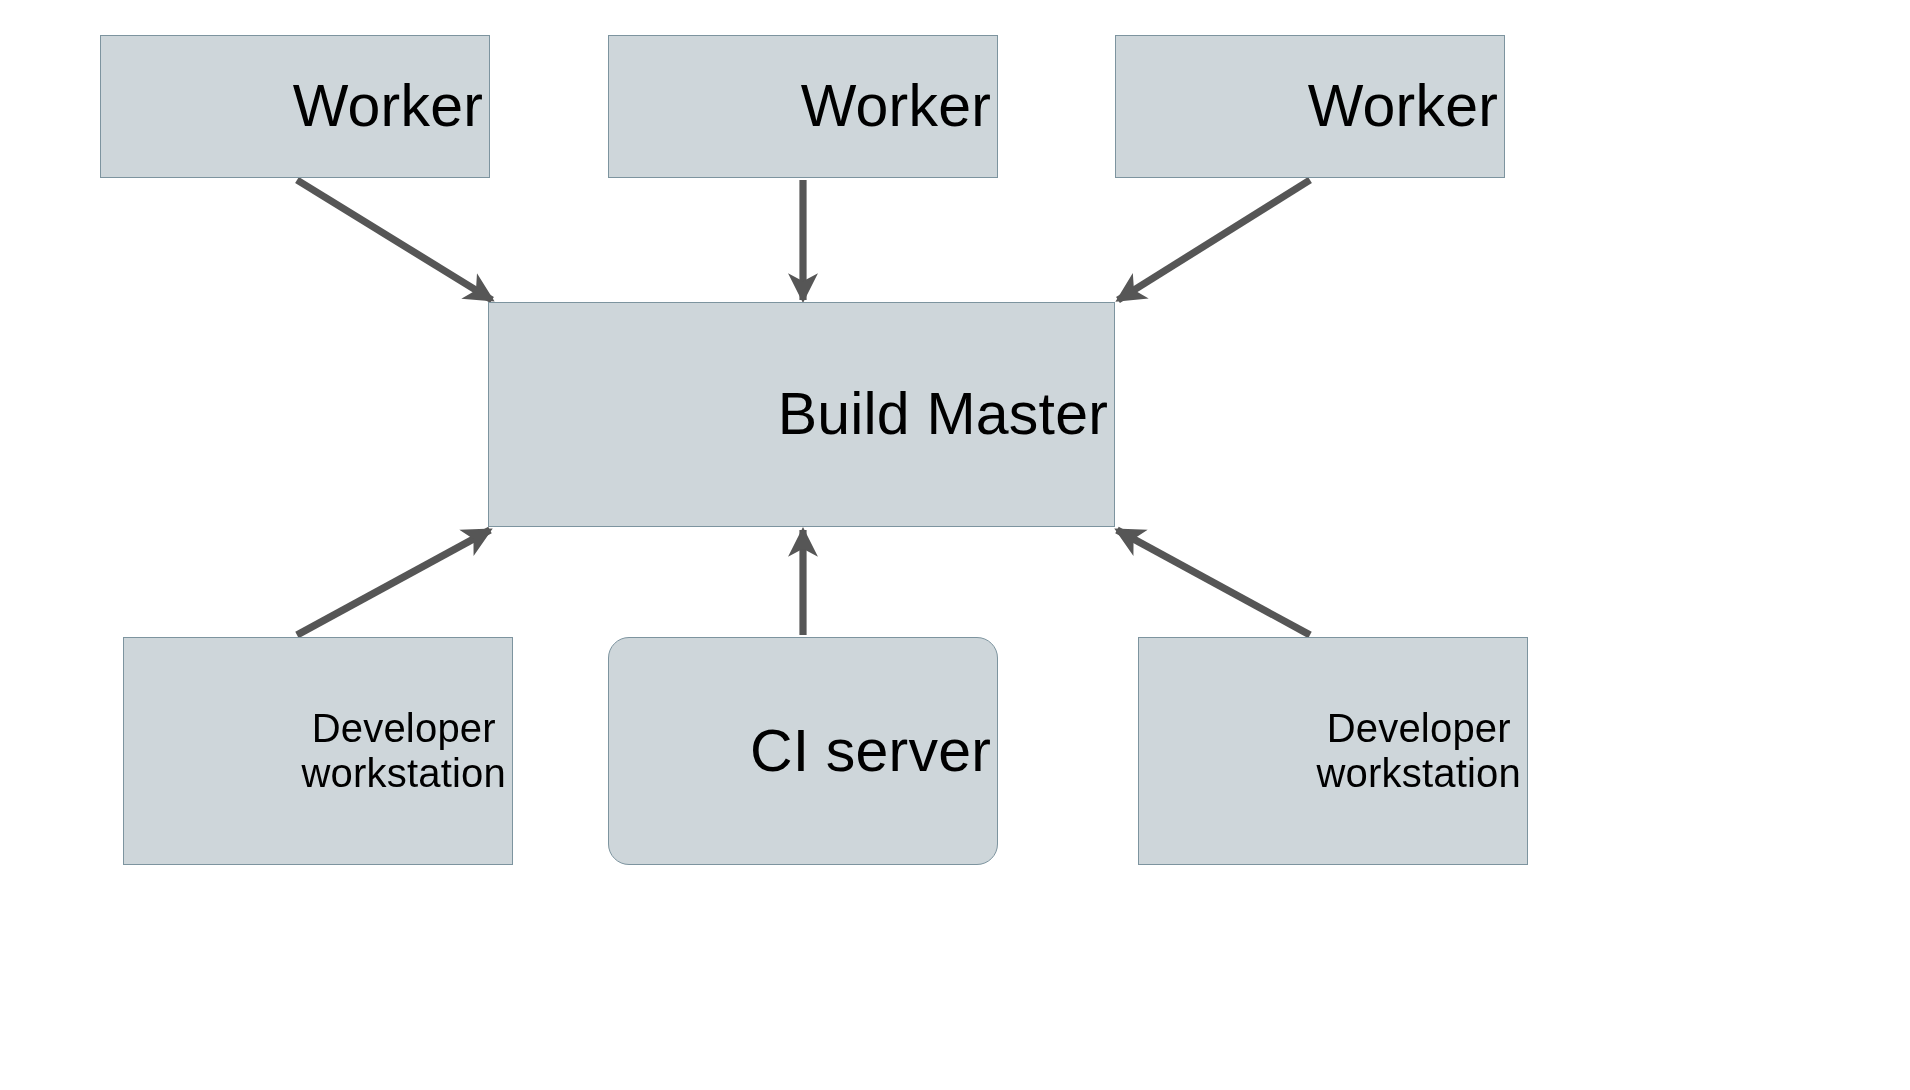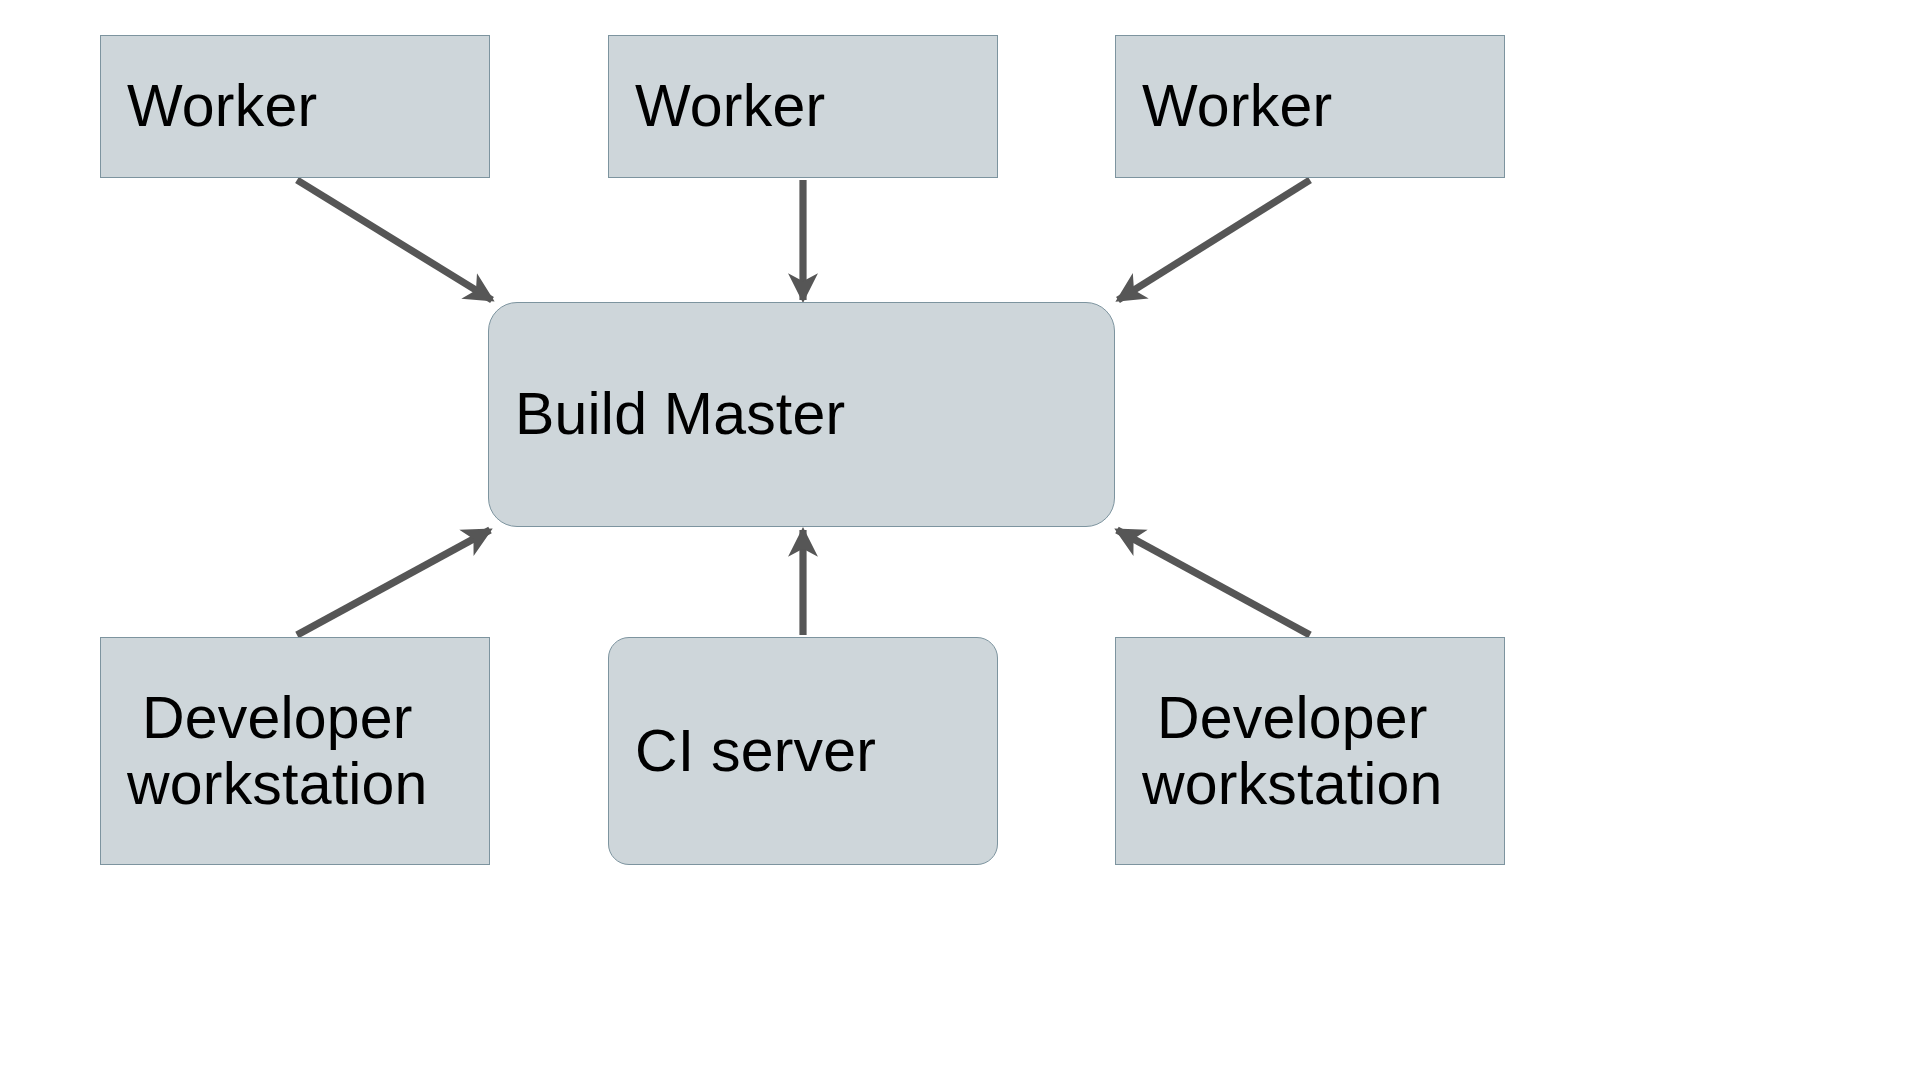--- a/index.html
+++ b/index.html
@@ -26,39 +26,39 @@
     height: 1090px;
     pointer-events: none;
   }
   .node {
     position: absolute;
     box-sizing: border-box;
     background: #ced6da;
     border: 1.6px solid #7d949f;
     display: flex;
     align-items: center;
-    justify-content: flex-start;
+    justify-content: flex-end;
     text-align: center;
     color: #000000;
     font-family: "Liberation Sans", sans-serif;
     font-weight: 400;
     line-height: 1.12;
     letter-spacing: 0.2px;
     z-index: 2;
     padding-left: 20px;
   }
   .node .node-label {
     display: block;
     white-space: pre-line;
     padding: 0 6px;
   }
   .node-worker { font-size: 59px; }
   .node-master { font-size: 59px; }
   .node-ci     { font-size: 59px; border-radius: 21px; }
-  .node-dev    { font-size: 59px; }
+  .node-dev    { font-size: 40px; margin-left: 23px; }
 </style>
 </head>
 <body>
 
 <div id="canvas" style="background: rgb(255, 255, 255);">
 
   <svg id="edges" viewBox="0 0 1910 1090" width="1910" height="1090" xmlns="http://www.w3.org/2000/svg">
     <defs>
       <marker id="arrowhead" viewBox="0 0 12 12" refX="10.4" refY="6" markerWidth="4.3" markerHeight="4.3" orient="auto-start-reverse" markerUnits="strokeWidth">
         <path d="M 0 0.2 L 11.6 6 L 0 11.8 L 3.1 6 Z" fill="#565656"></path>
@@ -79,21 +79,21 @@
   </div>
 
   <div class="node node-worker" style="left: 608px; top: 35px; width: 390px; height: 143px; background: rgb(206, 214, 218); border-color: rgb(125, 148, 159); color: rgb(0, 0, 0);">
     <span class="node-label">Worker</span>
   </div>
 
   <div class="node node-worker" style="left: 1115px; top: 35px; width: 390px; height: 143px; background: rgb(206, 214, 218); border-color: rgb(125, 148, 159); color: rgb(0, 0, 0);">
     <span class="node-label">Worker</span>
   </div>
 
-  <div class="node node-master" style="left: 488px; top: 302px; width: 627px; height: 225px; background: rgb(206, 214, 218); border-color: rgb(125, 148, 159); color: rgb(0, 0, 0); border-radius: 29px;">
+  <div class="node node-master" style="left: 488px; top: 302px; width: 627px; height: 225px; background: rgb(206, 214, 218); border-color: rgb(125, 148, 159); color: rgb(0, 0, 0);">
     <span class="node-label">Build Master</span>
   </div>
 
   <div class="node node-dev" style="left: 100px; top: 637px; width: 390px; height: 228px; background: rgb(206, 214, 218); border-color: rgb(125, 148, 159); color: rgb(0, 0, 0);">
     <span class="node-label">Developer
 workstation</span>
   </div>
 
   <div class="node node-ci" style="left: 608px; top: 637px; width: 390px; height: 228px; background: rgb(206, 214, 218); border-color: rgb(125, 148, 159); color: rgb(0, 0, 0);">
     <span class="node-label">CI server</span>

